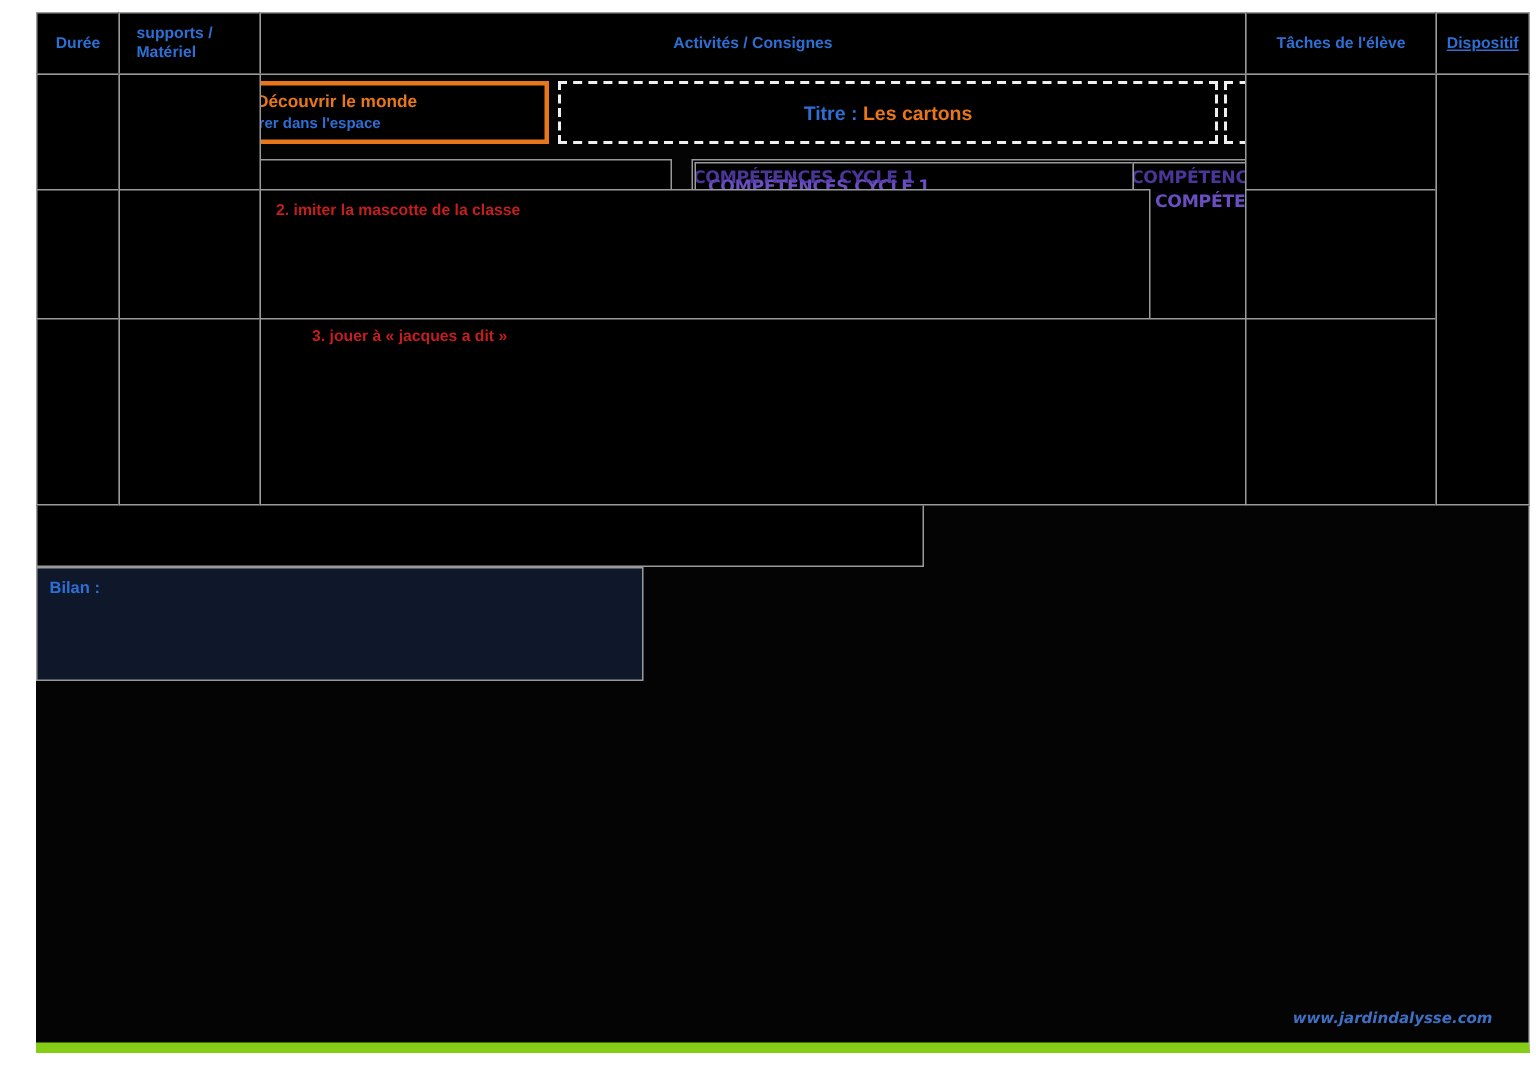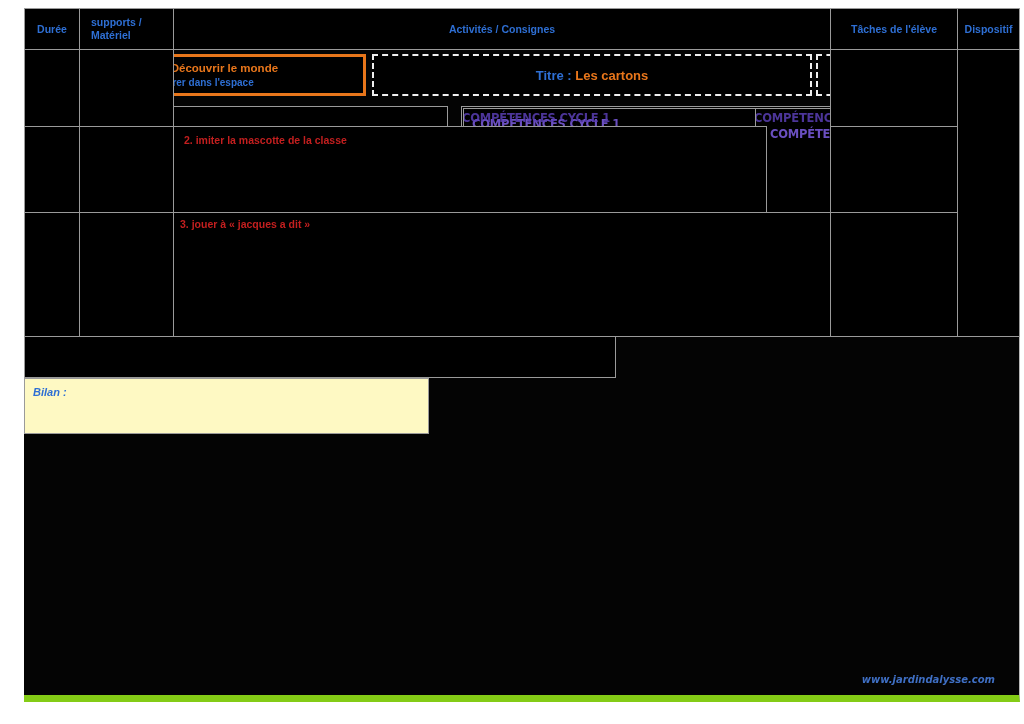--- a/index.html
+++ b/index.html
@@ -172,22 +172,22 @@
   }
   .c-red   { color: #c41f1f; }
   .c-green { color: #1f9d3d; }
 
   
   .bot-diff {
     left: 0px; top: 570px; width: 592px; height: 70px;
     border: 1px solid #9a9a9a; box-sizing: border-box; background:#000;
   }
   .bot-bilan {
-    left: 591px; top: 570px; width: 405px; height: 56px;
-    border: 1px solid #9a9a9a; box-sizing: border-box; background:#fef9c3;font-style:italic;
+    left: 591px; top: 570px; width: 405px; height: 76px;
+    border: 1px solid #9a9a9a; box-sizing: border-box; background:#0f172a;
   }
   .bot-label {
     color: #2e6fd4; font-size: 11px; font-weight: bold;
     padding: 7px 0 0 8px;
   }
 
   .footer-url {
     position: absolute;
     right: 24px; top: 666px;
     font-family: "DejaVu Sans", sans-serif;
@@ -256,21 +256,21 @@
         <span class="small">(cahier 1)</span>
       </div>
     </div>
 
     <div class="tbl">
 
       <div class="tcell th" style="left:0;top:0;width:56px;height:42px;">Durée</div>
       <div class="tcell th left" style="left:55px;top:0;width:95px;height:42px;padding-left:11px;">supports / Matériel</div>
       <div class="tcell th" style="left:806px;top:0;width:128px;height:42px;">Tâches de l'élève</div>
       <div class="tcell th" style="left:149px;top:0;width:658px;height:42px;">Activités / Consignes</div>
-      <div class="tcell th" style="left:933px;top:0;width:63px;height:42px;">Dispositif</div>
+      <div class="tcell th" style="left:933px;top:0;width:63px;height:42px;text-decoration:underline;">Dispositif</div>
 
       <div class="tcell" style="left:0;top:41px;width:56px;height:78px;">
         <div class="act-text" style="padding:6px 4px;"></div>
       </div>
       <div class="tcell" style="left:55px;top:41px;width:95px;height:78px;">
         <div class="act-text" style="padding:6px 4px;"></div>
       </div>
       <div class="tcell" style="left:806px;top:41px;width:128px;height:78px;">
         <div class="act-text" style="padding:6px 4px;"></div>
       </div>
@@ -288,21 +288,21 @@
         <div class="act-text" style="padding:6px 4px;"></div>
       </div>
 
       <div class="tcell" style="left:0;top:204px;width:56px;height:125px;">
         <div class="act-text" style="padding:6px 4px;"></div>
       </div>
       <div class="tcell" style="left:55px;top:204px;width:95px;height:125px;">
         <div class="act-text" style="padding:6px 4px;"></div>
       </div>
       <div class="tcell" style="left:149px;top:204px;width:658px;height:125px;">
-        <div class="act-text c-red" style="padding:4px 0 0 6px;">3.  jouer à « jacques a dit »</div>
+        <div class="act-text c-red" style="padding:4px 0 0 6px;margin-left:28px;">3.  jouer à « jacques a dit »</div>
         <div class="act-text c-green" style="padding:2px 0 0 6px;"></div>
       </div>
       <div class="tcell" style="left:806px;top:204px;width:128px;height:125px;">
         <div class="act-text" style="padding:6px 4px;"></div>
       </div>
 
       <div class="tcell" style="left:933px;top:41px;width:63px;height:288px;">
         <div class="act-text" style="padding:6px 4px;"></div>
       </div>
     </div>

